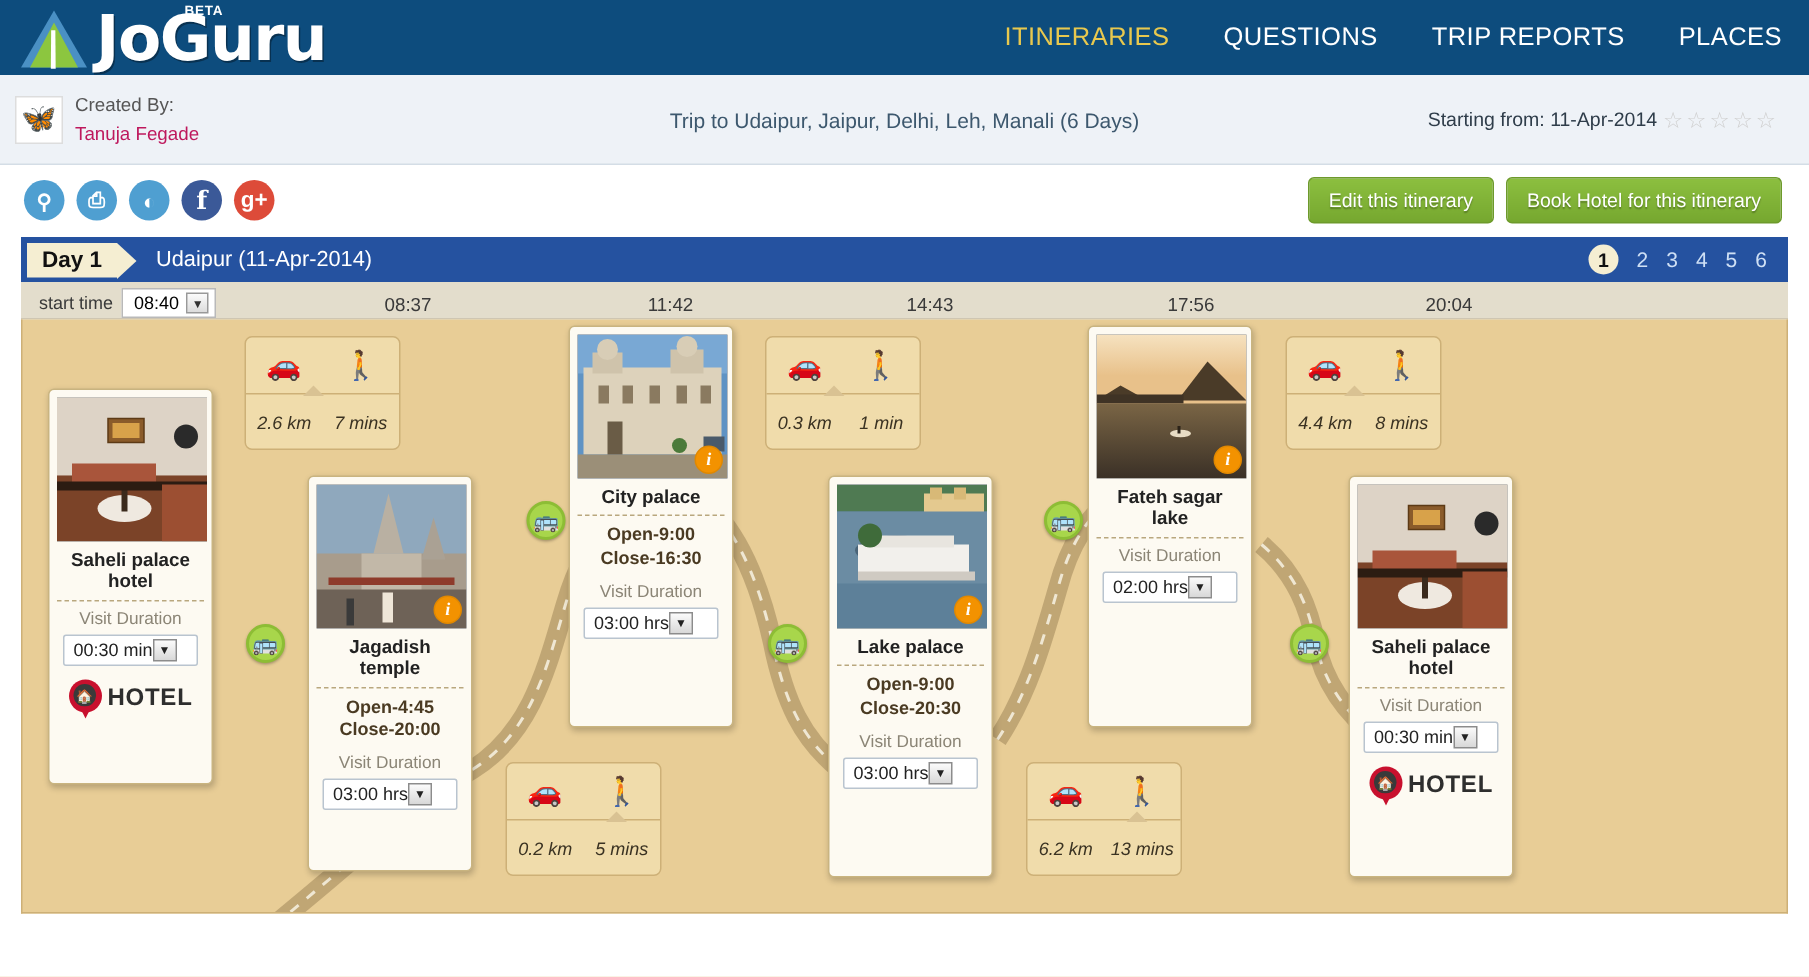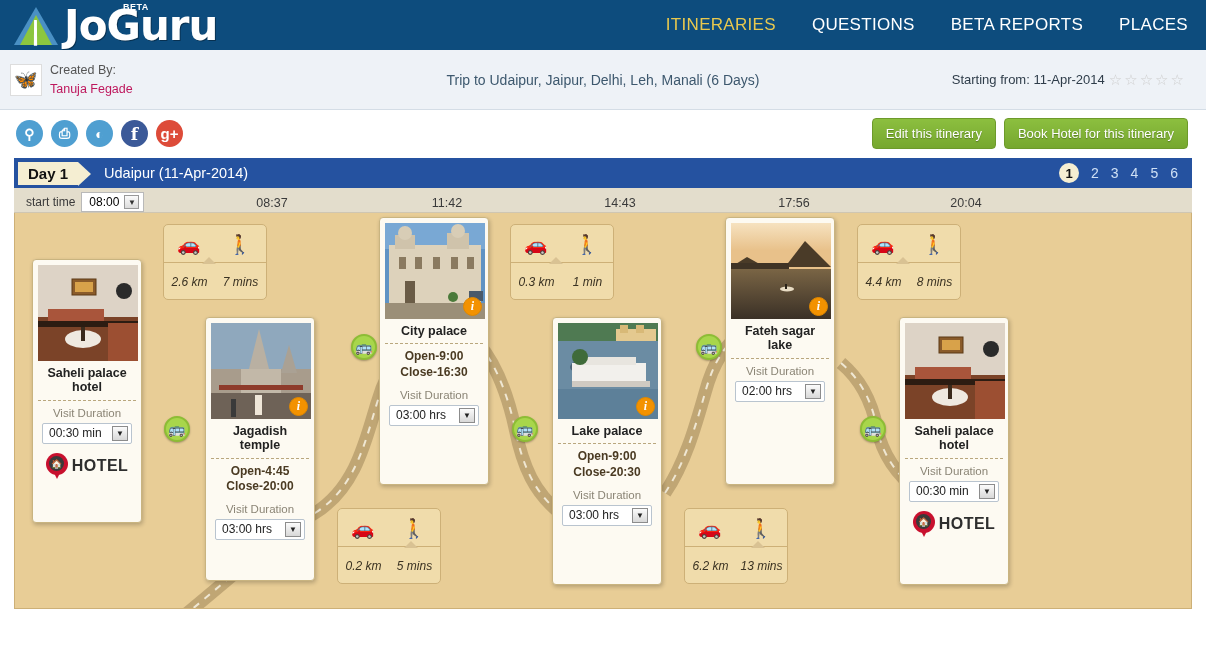--- a/index.html
+++ b/index.html
@@ -224,21 +224,21 @@
     border-bottom: 1px dashed #b9a77e;
   }
   .card .hours {
     font-size: 12px; font-weight: bold; color: #4a3a22;
     padding: 5px 0 2px; line-height: 1.3;
   }
   .card .vd {
     font-size: 11.5px; color: #8b8576; padding: 6px 0 4px;
   }
   .sel-box {
-    display: flex; align-items: center; justify-content: space-between;
+    display: flex; align-items: center; justify-content: flex-start;
     background: #fff; border: 1px solid #b9c4cf;
     border-radius: 2px; margin: 0 4px;
     padding: 2px 3px 2px 6px;
     font-size: 12px; color: #222;
   }
   .sel-box .arrow {
     width: 16px; height: 15px;
     background: linear-gradient(#fbfbfb,#d8d8d8);
     border: 1px solid #8c8c8c;
     display: flex; align-items: center; justify-content: center;
@@ -329,21 +329,21 @@
       <div class="tri-out"></div>
         <div class="tri-in"></div>
         <div class="road"></div>
     </div>
     <span class="logo-text">JoGuru</span>
     <span class="beta-tag">BETA</span>
   </div>
   <div class="nav-links">
     <a href="#" class="active">ITINERARIES</a>
     <a href="#">QUESTIONS</a>
-    <a href="#">BETA REPORTS</a>
+    <a href="#">TRIP REPORTS</a>
     <a href="#">PLACES</a>
   </div>
 </div>
 
 <div class="subheader">
   <div class="creator">
     <div class="butterfly">🦋</div>
     <div class="creator-text">
       <div class="lbl">Created By:</div>
       <div class="name">Tanuja Fegade</div>
@@ -386,21 +386,21 @@
     <span>4</span>
     <span>5</span>
     <span>6</span>
   </div>
 </div>
 
 <div class="ruler">
   <div class="start-time">
     <span class="lbl">start time</span>
     <div class="stsel">
-      <span>08:00</span>
+      <span>08:40</span>
       <span class="arrow">▼</span>
     </div>
   </div>
   <div class="tick" style="left:258px">08:37</div>
   <div class="tick" style="left:433px">11:42</div>
   <div class="tick" style="left:606px">14:43</div>
   <div class="tick" style="left:780px">17:56</div>
   <div class="tick" style="left:952px">20:04</div>
 </div>
 

